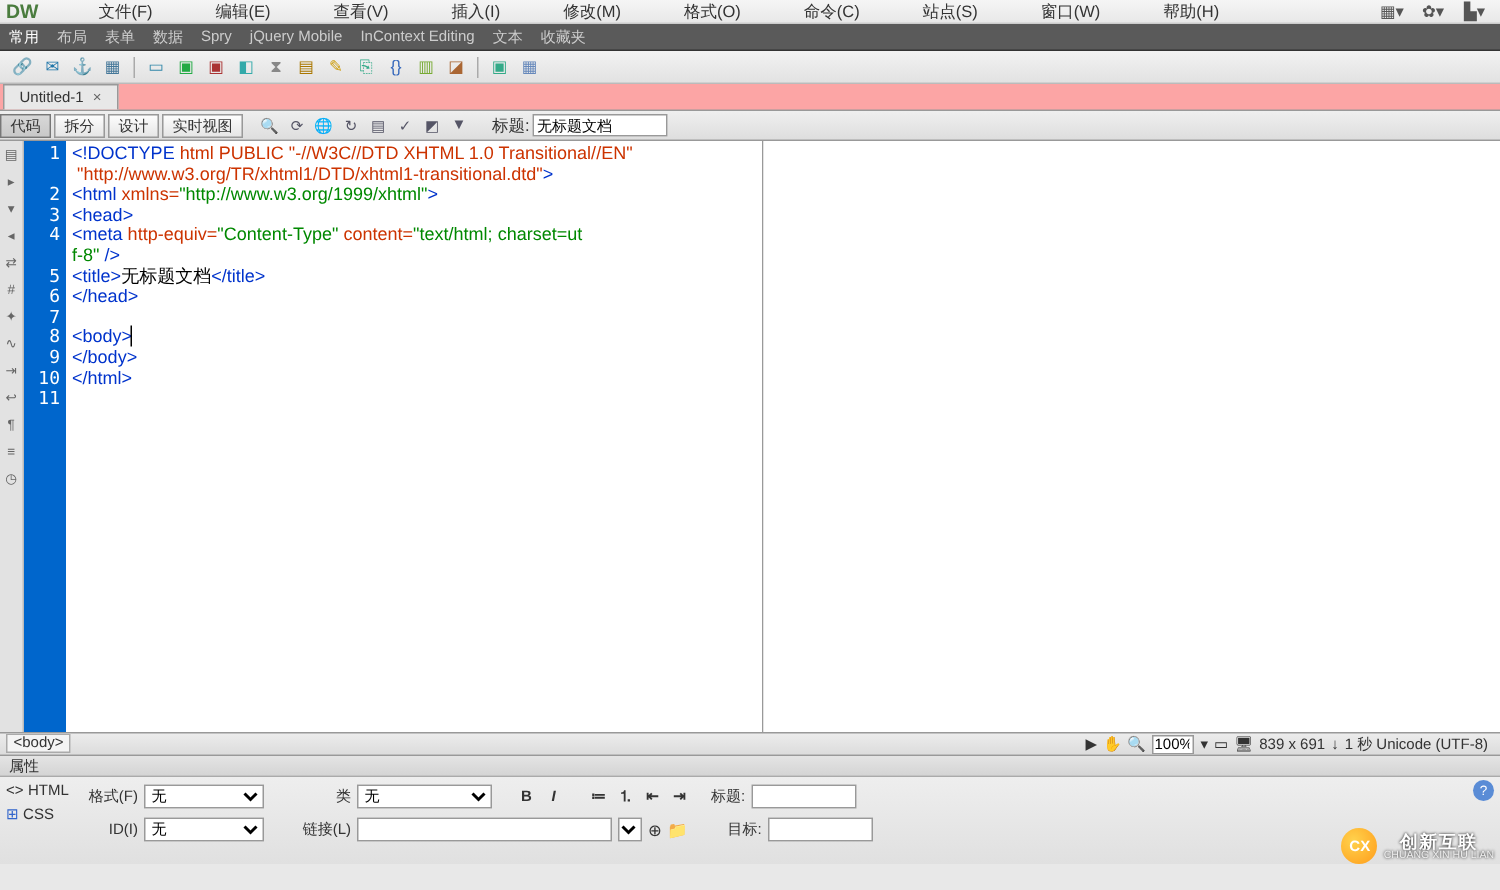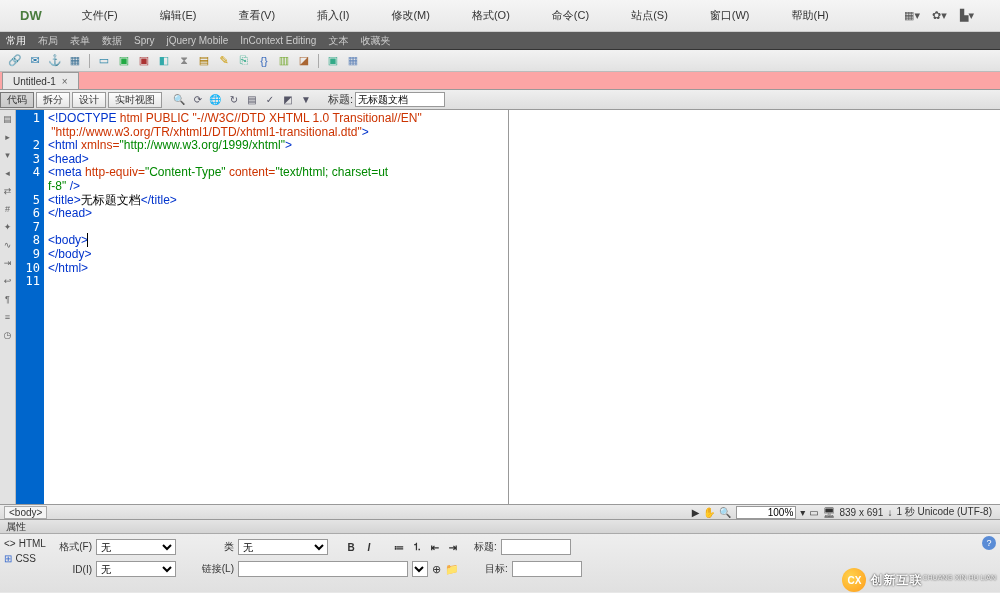--- a/index.html
+++ b/index.html
@@ -1,17 +1,17 @@
 <!DOCTYPE html>
 <html><head>
 <meta charset="utf-8">
 <style>
 * { margin: 0; padding: 0; box-sizing: border-box; font-family: "Microsoft YaHei", Arial, sans-serif; }
 body { width: 1000px; height: 593px; overflow: hidden; background: #e8e8e8; font-size: 11px; color: #333; }
-.menubar { height: 32px; background: linear-gradient(#f5f5f5, #e8e8e8); display: flex; align-items: center; padding: 0 20px; border-bottom: 1px solid #ccc; }
+.menubar { height: 16px; background: linear-gradient(#f5f5f5, #e8e8e8); display: flex; align-items: center; padding: 0 4px; border-bottom: 1px solid #ccc; }
 .logo { font-weight: bold; color: #4a7c3e; font-size: 13px; margin-right: 8px; }
 .menubar .menu-item { margin-right: 10px; cursor: pointer; margin-left: 32px; }
 .menubar .menu-icon { margin-left: 8px; width: 14px; display: inline-block; text-align: center; color: #555; }
 .menubar .right { margin-left: auto; display: flex; align-items: center; gap: 6px; padding-right: 6px; }
 .cat-tabs { height: 18px; background: #5a5a5a; display: flex; align-items: center; padding: 0 6px; gap: 12px; border-bottom: 1px solid #333; }
 .cat-tabs .cat { color: #ccc; font-size: 10px; cursor: pointer; }
 .cat-tabs .cat.active { color: #fff; }
 .icon-toolbar { height: 22px; background: linear-gradient(#f2f2f2, #e2e2e2); display: flex; align-items: center; padding: 0 6px; gap: 2px; border-bottom: 1px solid #bbb; }
 .tb-icon { width: 18px; height: 16px; display: inline-flex; align-items: center; justify-content: center; font-size: 11px; cursor: pointer; }
 .tb-sep { width: 1px; height: 14px; background: #aaa; margin: 0 3px; }
@@ -28,40 +28,40 @@
 .side-tools .t { width: 12px; height: 12px; font-size: 9px; color: #666; cursor: pointer; text-align: center; }
 .code-pane { flex: 1; min-width: 0; display: flex; background: #fff; border-right: 1px solid #999; }
 .gutter { width: 28px; background: #0066cc; color: #fff; font-family: Consolas, monospace; font-size: 12px; padding-top: 2px; text-align: right; padding-right: 4px; line-height: 13.6px; }
 .code { flex: 1; font-family: Consolas, monospace; font-size: 12px; padding: 2px 4px; line-height: 13.6px; white-space: pre; color: #000; overflow: hidden; position: relative; }
 .code .tag { color: #0033cc; }
 .code .attr { color: #cc3300; }
 .code .str { color: #008800; }
 .code .txt { color: #000; }
 .cursor { border-right: 1px solid #000; margin-left: -1px; }
 .design-pane { flex: 1; background: #fff; }
-.tag-selector { height: 16px; background: linear-gradient(#ececec, #dcdcdc); border-top: 1px solid #999; border-bottom: 1px solid #999; display: flex; align-items: center; padding: 0 4px; font-size: 10px; }
+.tag-selector { height: 16px; background: linear-gradient(#ececec, #dcdcdc); border-top: 1px solid #999; border-bottom: 1px solid #999; display: flex; align-items: flex-start; padding: 0 4px; font-size: 10px; }
 .tag-selector .crumb { border: 1px solid #aaa; padding: 0 4px; background: #f4f4f4; height: 13px; display: flex; align-items: center; margin-right: 2px; cursor: pointer; }
 .tag-selector .right { margin-left: auto; display: flex; align-items: center; gap: 4px; color: #333; padding-right: 4px; }
-.tag-selector .zoom { width: 60px; height: 13px; border: 1px solid #999; background: #fff; font-size: 10px; text-align: right; padding-right: 2px; }
+.tag-selector .zoom { width: 28px; height: 13px; border: 1px solid #999; background: #fff; font-size: 10px; text-align: right; padding-right: 2px; }
 .prop-header { height: 14px; background: linear-gradient(#e4e4e4, #d4d4d4); border-bottom: 1px solid #aaa; padding: 0 6px; font-size: 10px; display: flex; align-items: center; }
 .prop-panel { height: 58px; background: linear-gradient(#eee, #e0e0e0); display: flex; padding: 4px 4px 0 4px; gap: 8px; position: relative; }
 .prop-left { width: 42px; display: flex; flex-direction: column; gap: 4px; font-size: 10px; }
 .prop-left .mode { display: flex; align-items: center; gap: 3px; cursor: pointer; }
 .prop-rows { display: flex; flex-direction: column; gap: 4px; }
 .prop-row { display: flex; align-items: center; gap: 4px; height: 18px; }
 .prop-row label { font-size: 10px; text-align: right; }
 .prop-row select, .prop-row input { height: 16px; font-size: 10px; border: 1px solid #999; background: #fff; }
 .fmt-icons { display: flex; gap: 4px; }
 .fmt-icons .fi { width: 14px; height: 14px; display: flex; align-items: center; justify-content: center; font-size: 10px; font-weight: bold; cursor: pointer; }
 .bottom-btn-row { position: absolute; left: 340px; bottom: 4px; display: flex; gap: 4px; }
 .bottom-btn { height: 18px; padding: 0 12px; border: 1px solid #999; background: linear-gradient(#fafafa, #e4e4e4); font-size: 10px; cursor: pointer; }
 .bottom-btn.disabled { color: #999; background: #e6e6e6; }
 .watermark { position: absolute; right: 4px; bottom: 0; display: flex; align-items: center; gap: 4px; pointer-events: none; }
 .wm-logo { width: 24px; height: 24px; background: radial-gradient(circle at 35% 35%, #ffd24d, #ff9c1a); border-radius: 50%; display: flex; align-items: center; justify-content: center; color: #fff; font-weight: bold; font-size: 10px; }
-.wm-text { display: flex; line-height: 1; }
+.wm-text { display: flex; flex-direction: column; line-height: 1; align-items: center; }
 .wm-text .cn { font-size: 12px; font-weight: bold; color: #fff; text-shadow: 0 0 2px #000; letter-spacing: 1px; }
 .wm-text .en { font-size: 7px; color: #eee; text-shadow: 0 0 2px #000; }
 .help-q { position: absolute; right: 4px; top: 2px; width: 14px; height: 14px; border-radius: 50%; background: #5a8cd6; color: #fff; font-size: 9px; display: flex; align-items: center; justify-content: center; }
 </style>
 </head>
 <body>
 
 <div class="menubar">
   <span class="logo">DW</span>
   <span class="menu-item">文件(F)</span>

